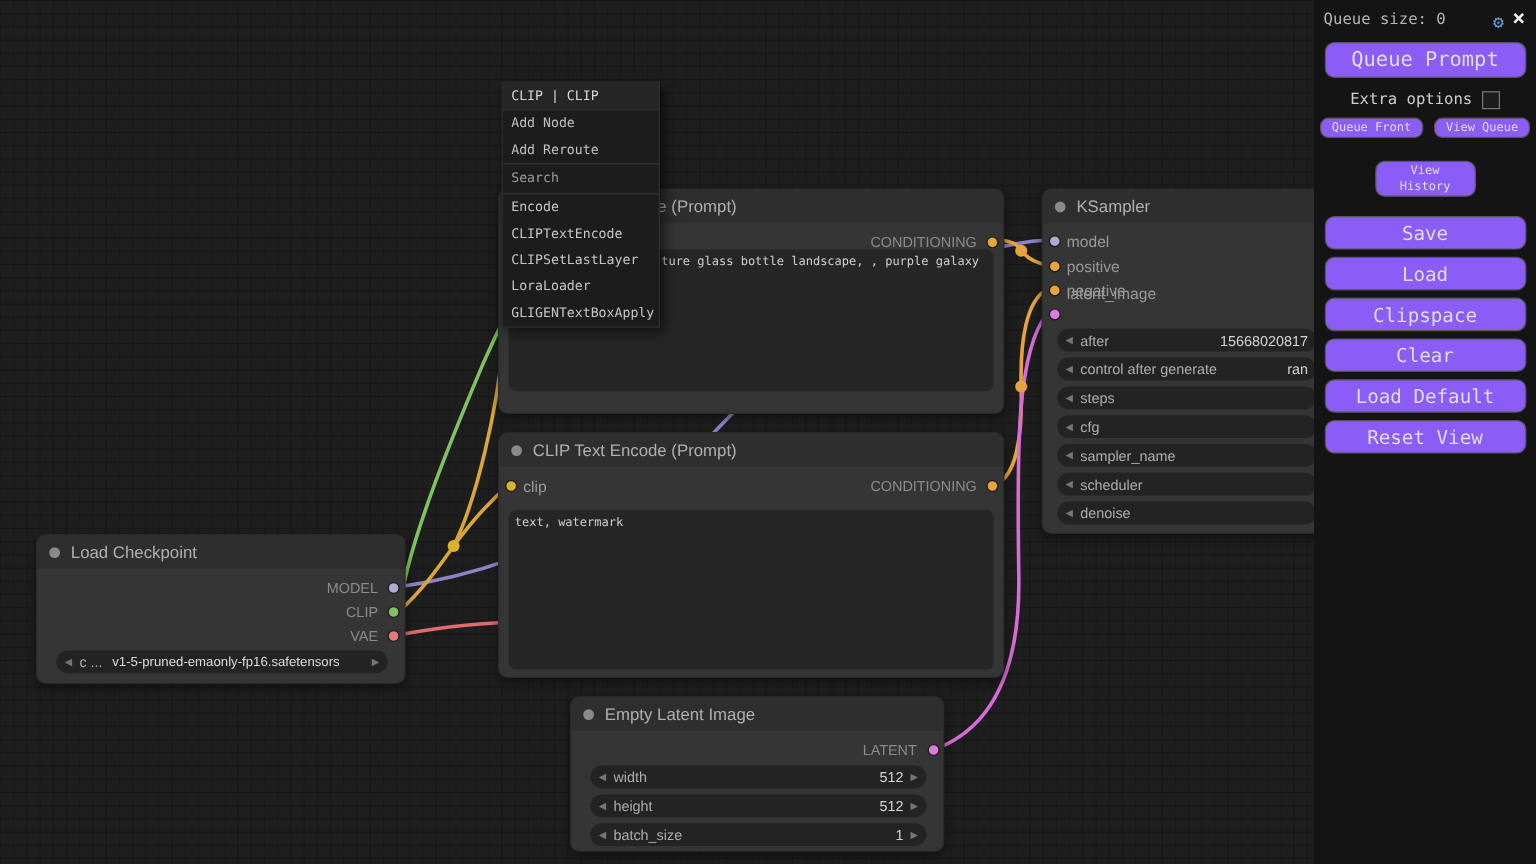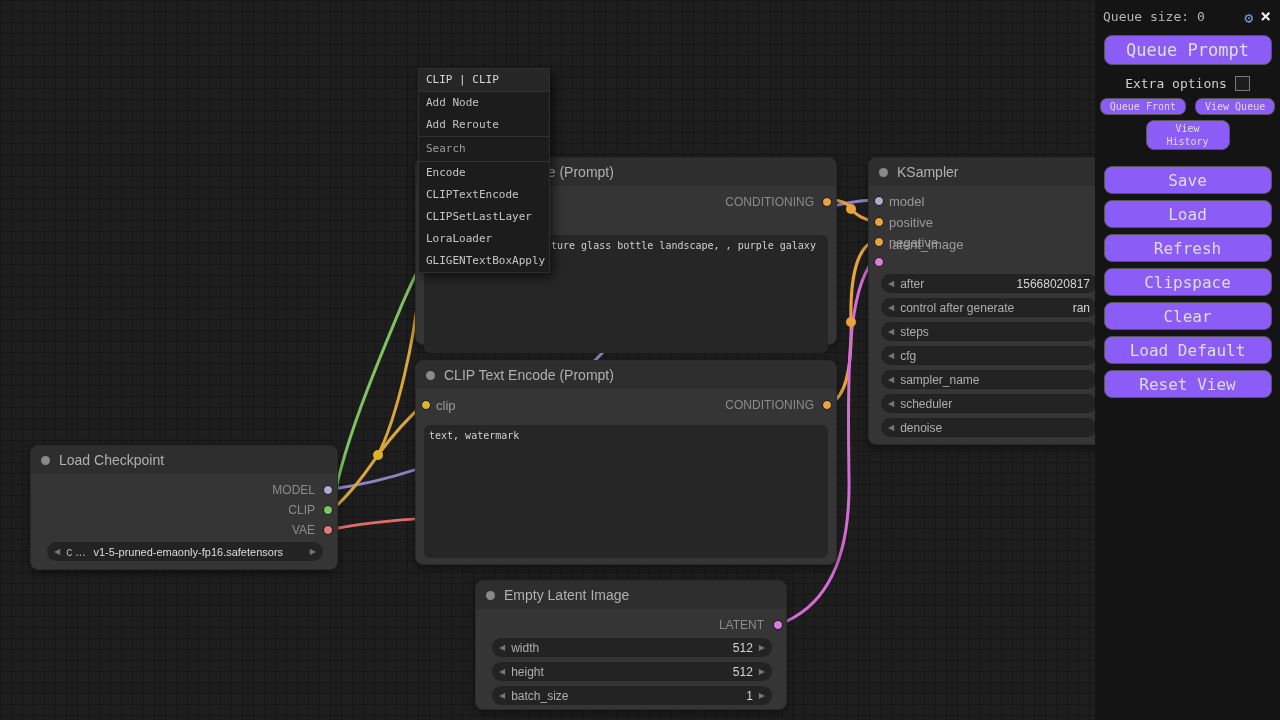--- a/index.html
+++ b/index.html
@@ -58,21 +58,21 @@
   .gear{color:var(--accent-gear,#6f9fd8);font-size:15px;cursor:pointer;}
   .close-x{color:#efefef;font-size:18px;font-weight:bold;line-height:14px;cursor:pointer;}
   .btn{display:block;background:#8b5cf6;border:1px solid #565656;border-radius:8px;color:#dedede;
         font-family:"DejaVu Sans Mono",monospace;cursor:pointer;}
   .btn.big{width:168px;height:30px;margin:4px auto 0;font-size:17px;}
   .extra-row{display:flex;justify-content:center;align-items:center;gap:8px;margin-top:11px;
         color:#cfcfcf;font-size:13px;}
   .checkbox{width:13px;height:13px;border:1px solid #787878;background:#1d1d1d;display:inline-block;cursor:pointer;}
   .small-row{display:flex;justify-content:center;gap:9px;margin-top:7px;}
   .btn.tiny{font-size:10px;height:17px;padding:0 9px;border-radius:7px;}
-  .btn.vh{width:84px;height:30px;font-size:10px;margin:5px auto 0;line-height:1.25;white-space:normal;padding:2px 20px;}
+  .btn.vh{width:84px;height:30px;font-size:10px;margin:19px auto 0;line-height:1.25;white-space:normal;padding:2px 20px;}
   #mainbtns{margin-top:16px;}
   .btn.main{width:168px;height:28px;font-size:16px;margin:6px auto 0;}
 </style>
 </head>
 <body>
 
 <div id="app">
   <div id="canvas">
 
     <svg id="wires" width="1280" height="720">
@@ -89,21 +89,21 @@
       <circle cx="851" cy="322" r="5" fill="var(--wire-orange,#e8a33d)"></circle>
     </svg>
 
     <div class="node" style="left:415px;top:157px;width:422px;height:188px">
       <div class="node-title">
         <span class="tdot"></span>
         <span>CLIP Text Encode (Prompt)</span>
       </div>
       <span class="slot-label out" style="right:22px;top:37px">CONDITIONING</span>
       <span class="socket sock-cond" style="right:4px;top:39px"></span>
-      <div class="textarea" style="left:8px;top:77px;width:404px;height:118px">
+      <div class="textarea" style="left:8px;top:50px;width:404px;height:118px">
         <span class="indent-text">ture glass bottle landscape, , purple galaxy</span>
       </div>
     </div>
 
     <div class="node" style="left:415px;top:360px;width:422px;height:205px">
       <div class="node-title">
         <span class="tdot"></span>
         <span>CLIP Text Encode (Prompt)</span>
       </div>
       <span class="socket sock-clip-in" style="left:5px;top:39px"></span>
@@ -237,20 +237,19 @@
       <span class="checkbox"></span>
     </div>
     <div class="small-row">
       <button class="btn tiny">Queue Front</button>
       <button class="btn tiny">View Queue</button>
     </div>
     <button class="btn vh">View History</button>
     <div id="mainbtns">
       <button class="btn main">Save</button>
       <button class="btn main">Load</button>
-      <button class="btn main">Refresh</button>
       <button class="btn main">Clipspace</button>
       <button class="btn main">Clear</button>
       <button class="btn main">Load Default</button>
       <button class="btn main">Reset View</button>
     </div>
   </aside>
 </div>
 
 </body></html>

